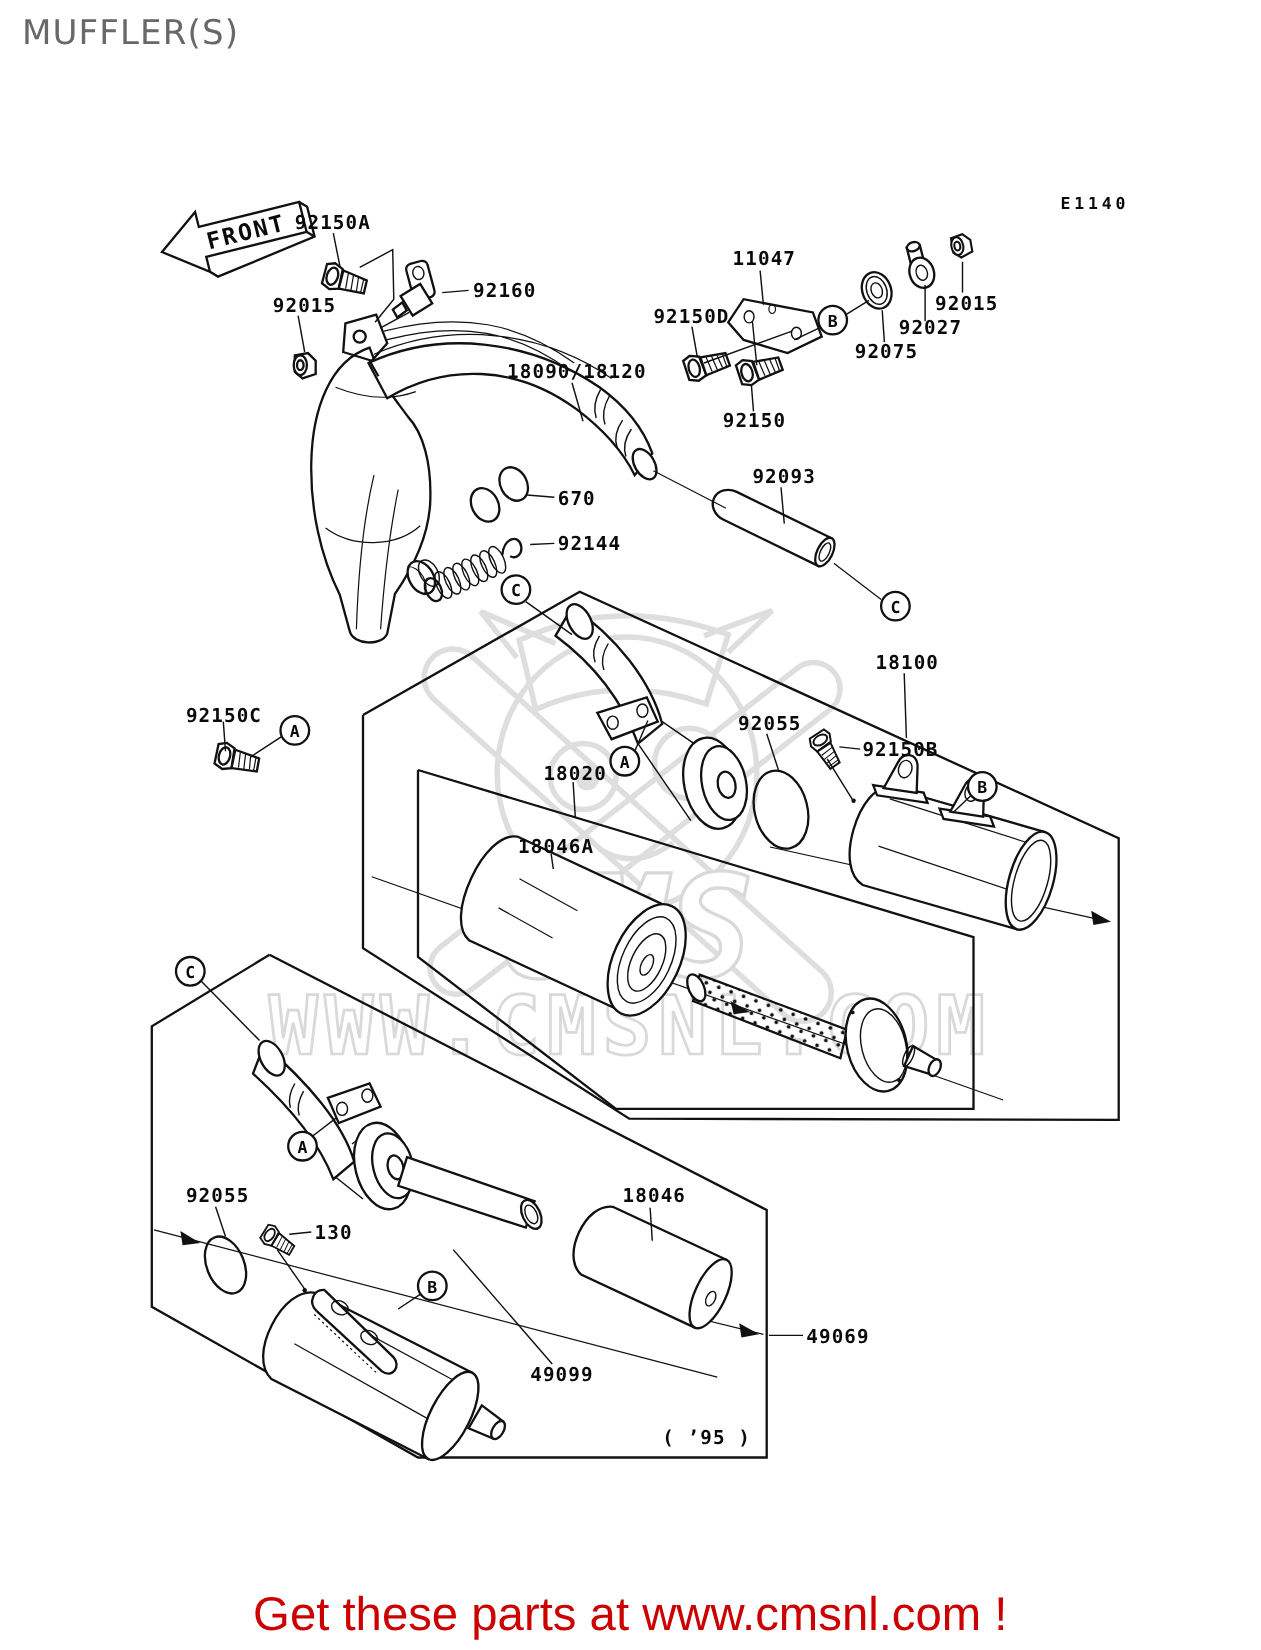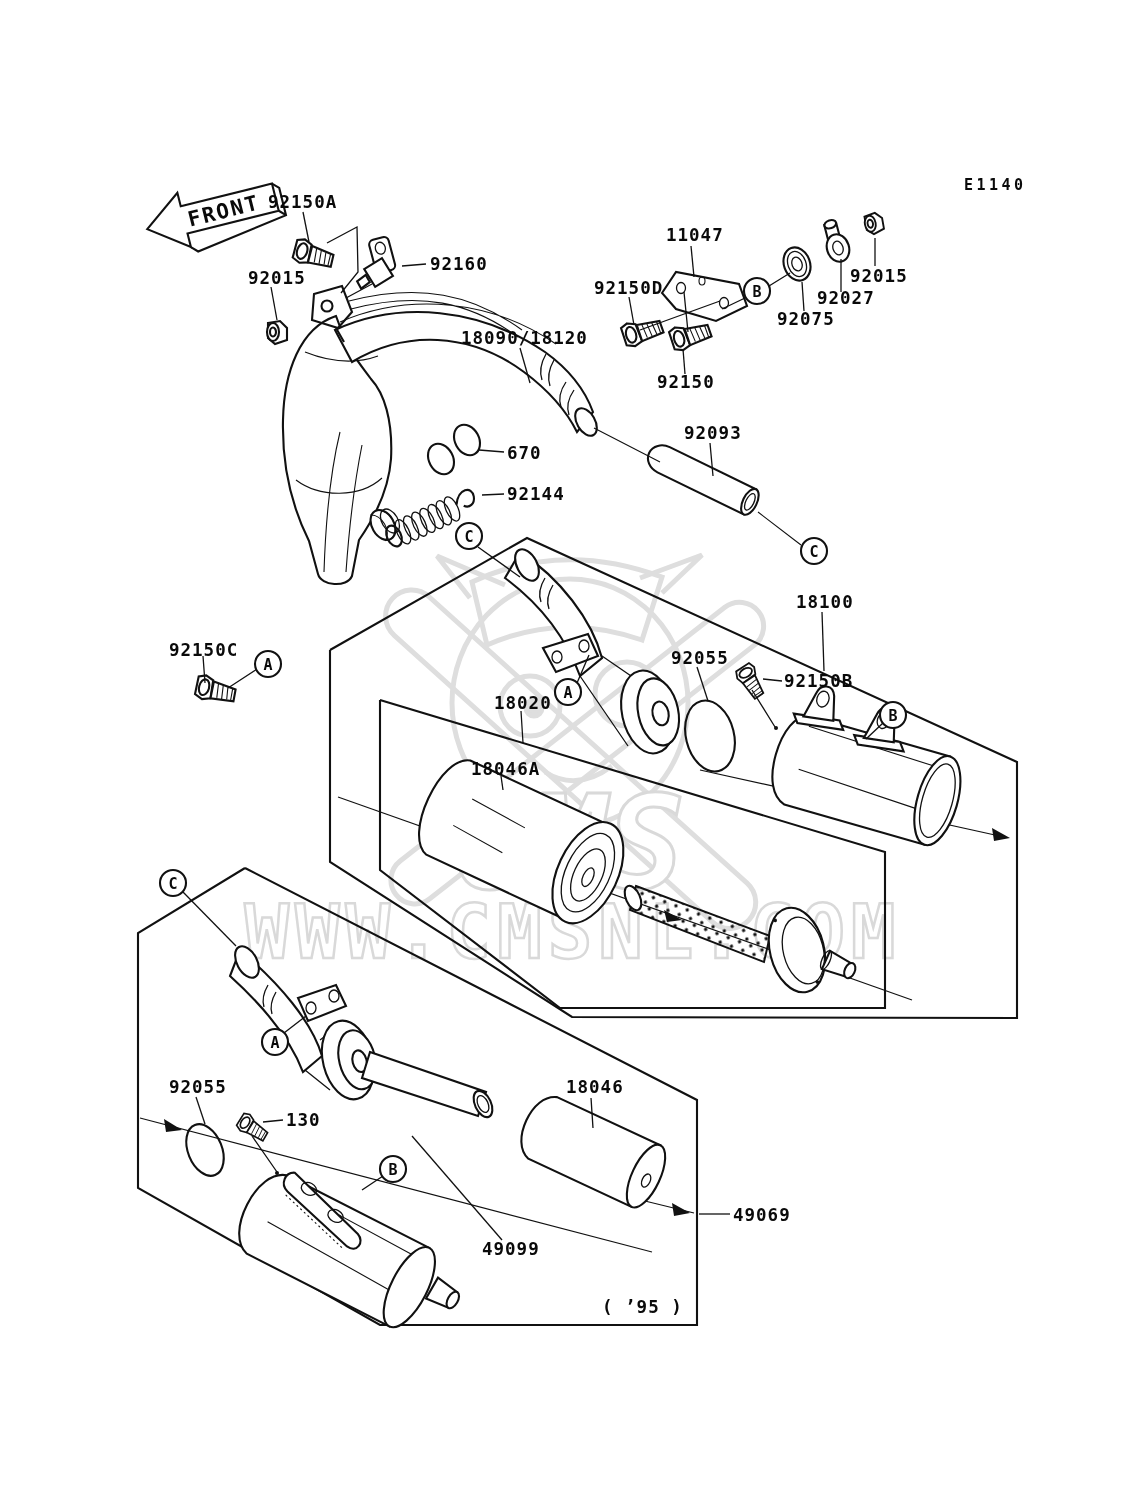--- a/index.html
+++ b/index.html
@@ -19,20 +19,21 @@
   .ol{stroke:#111;stroke-width:2.1;fill:none;}
   .wh{stroke:#111;stroke-width:2.1;fill:#ffffff;}
   .thin{stroke:#111;stroke-width:1.1;fill:none;}
   .wm{stroke:#dedede;fill:none;stroke-width:5;}
   .wmt{fill:#ffffff;stroke:#d9d9d9;}
 </style>
 </head>
 <body>
 
 <div class="stage">
+  <div class="page-title">MUFFLER(S)</div>
 
   <svg width="1146" height="1500" viewBox="0 0 1146 1500">
     <defs>
       <pattern id="dots" width="12" height="12" patternUnits="userSpaceOnUse" patternTransform="rotate(20)">
         <circle cx="3" cy="3" r="1.7" fill="#111"></circle>
           <circle cx="9" cy="8" r="1.7" fill="#111"></circle>
       </pattern>
       <g id="bolt">
         <path class="wh" d="M-4,-12 L4,-9 L6,9 L-2,12 L-10,9 L-11,-9 Z"></path>
         <ellipse class="wh" cx="-3" cy="0" rx="5" ry="8"></ellipse>
@@ -379,13 +380,14 @@
       <text class="lbl" x="471" y="775">18046A</text>
       <text class="lbl" x="169" y="1093">92055</text>
       <text class="lbl" x="286" y="1126">130</text>
       <text class="lbl" x="566" y="1093">18046</text>
       <text class="lbl" x="733" y="1221">49069</text>
       <text class="lbl" x="482" y="1255">49099</text>
       <text class="lbl" x="602" y="1313">( ’95 )</text>
     </g>
   </svg>
 
+  <div class="footer">Get these parts at www.cmsnl.com !</div>
 </div>
 
 </body></html>

